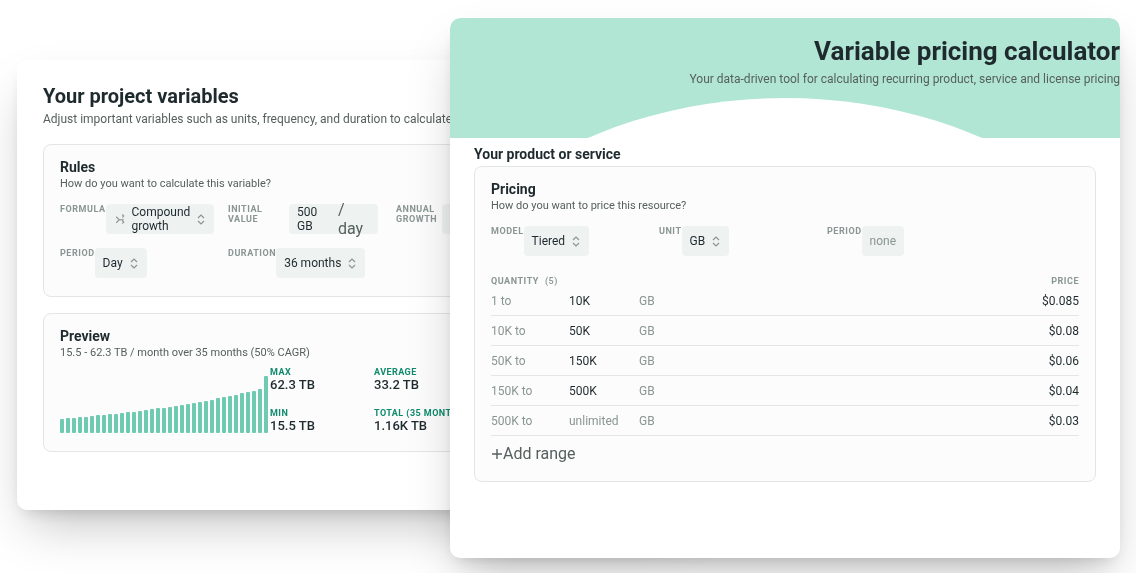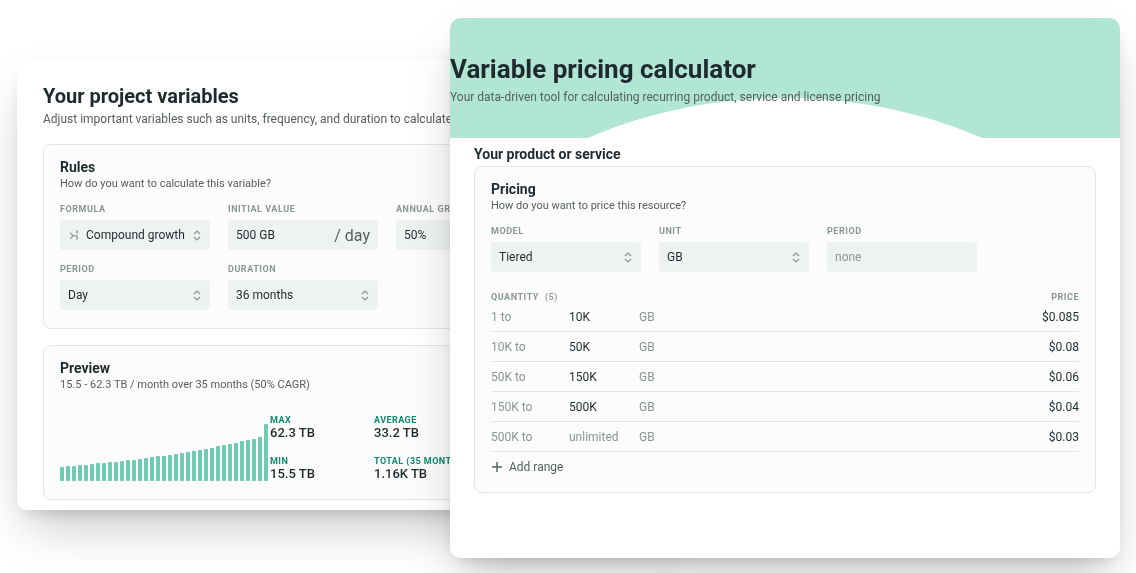--- a/index.html
+++ b/index.html
@@ -44,21 +44,21 @@
   .inner-panel {
     border: 1px solid var(--border);
     border-radius: 8px;
     background: var(--inner-bg);
     padding: 14px 16px 18px;
     margin-bottom: 16px;
   }
   .section-title { font-size: 14px; font-weight: 700; margin: 0 0 2px; }
   .section-sub { font-size: 11px; color: var(--text-mid); margin: 0 0 14px; }
   .form-row { display: flex; gap: 18px; }
-  .form-col { display: flex; flex-direction: column; }
+  .form-col { display: flex; }
   .field-label {
     font-size: 9px; letter-spacing: 0.06em; font-weight: 700;
     color: var(--text-light); text-transform: uppercase; margin-bottom: 6px;
   }
   .field {
     background: var(--field-bg);
     border-radius: 4px;
     height: 30px;
     display: flex;
     align-items: center;
@@ -92,22 +92,22 @@
     top: 18px;
     width: 670px;
     height: 540px;
     overflow: hidden;
   }
   .hero {
     position: relative;
     height: 120px;
     background: var(--mint);
     border-radius: 10px 10px 0 0;
-    text-align: left;
-    padding-top: 36px;
+    text-align: right;
+    padding-top: 18px;
     overflow: hidden;
   }
   .hero::after{
     content:"";
     position:absolute;
     left:-60px; right:-60px;
     bottom:-260px;
     height:300px;
     background: var(--panel-bg);
     border-radius: 50% 50% 0 0 / 100% 100% 0 0;
@@ -126,21 +126,21 @@
   .tier-row {
     display:flex; align-items:center;
     border-bottom:1px solid var(--border);
     height:30px;
     font-size:12px;
   }
   .tier-row .from { width:78px; color: var(--text-light); }
   .tier-row .to { width:70px; color: var(--text-dark); }
   .tier-row .unit { color: var(--text-light); }
   .tier-row .price { margin-left:auto; color: var(--text-dark); }
-  .add-range { display:flex; align-items:center; gap:6px; color: var(--text-mid); font-size:12px; padding-top:8px; cursor:pointer;}
+  .add-range { display:flex; align-items:center; color: var(--text-mid); font-size:16px; padding-top:8px; cursor:pointer;}
   .plus { width:12px; height:12px; }
 </style>
 </head>
 <body>
 
 <div class="card back-card">
   <h2 class="h1">Your project variables</h2>
   <p class="sub">Adjust important variables such as units, frequency, and duration to calculate the cost over time</p>
 
   <div class="inner-panel">
@@ -210,21 +210,21 @@
                 <path d="M2 1 L5 4 L8 1" fill="none" stroke="currentColor" stroke-width="1.2"></path>
               </svg>
           </span>
         </div>
       </div>
     </div>
   </div>
 
   <div class="inner-panel">
     <p class="section-title">Preview</p>
-    <p class="section-sub" style="margin-bottom:24px">15.5 - 62.3 TB / month over 35 months (50% CAGR)</p>
+    <p class="section-sub" style="margin-bottom:8px">15.5 - 62.3 TB / month over 35 months (50% CAGR)</p>
     <div class="preview-body">
       <div class="chart" id="chart">
           <div class="bar" style="height: 14.3077px;"></div>
           <div class="bar" style="height: 14.7692px;"></div>
           <div class="bar" style="height: 15.3231px;"></div>
           <div class="bar" style="height: 15.8769px;"></div>
           <div class="bar" style="height: 16.4308px;"></div>
           <div class="bar" style="height: 16.9846px;"></div>
           <div class="bar" style="height: 17.5385px;"></div>
           <div class="bar" style="height: 18.1846px;"></div>

